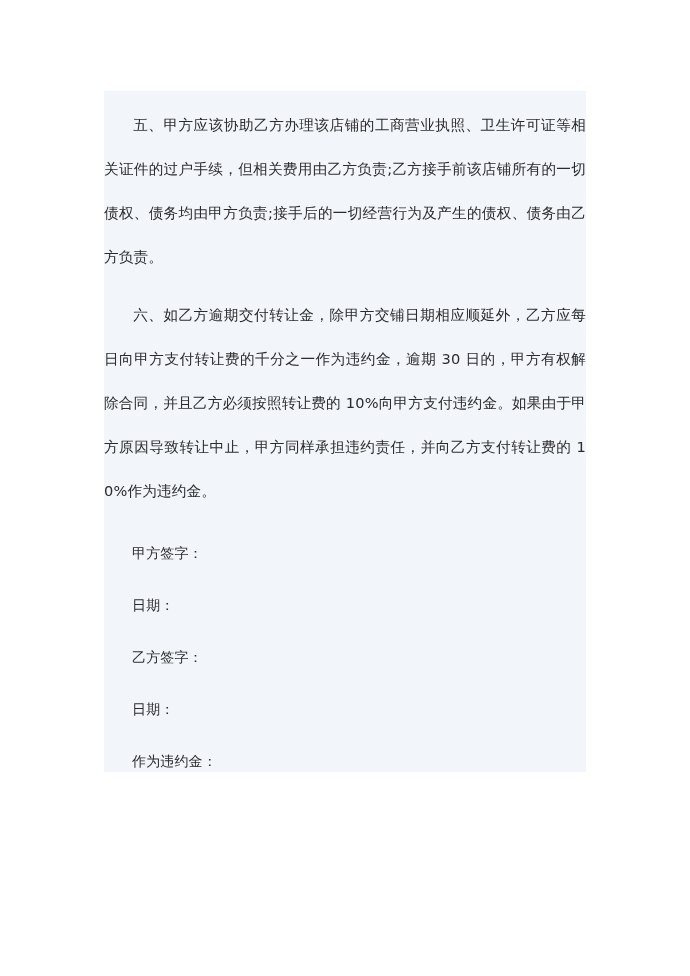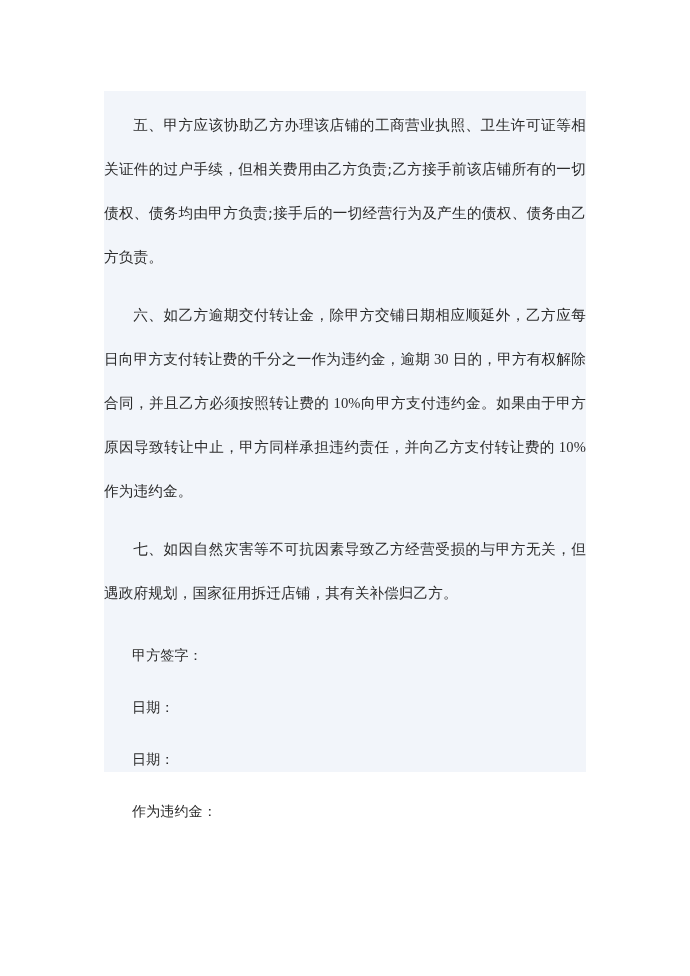--- a/index.html
+++ b/index.html
@@ -51,21 +51,20 @@
     letter-spacing: 0.15px;
     word-break: break-all;
   }
 
   p.para.first {
     padding-top: 12px;
   }
 
   p.para.gap {
     padding-top: 14px;
-    font-family: Liberation Serif, serif;
   }
 
   p.sig {
     margin: 0;
     padding: 0;
     color: #2b2b2b;
     font-size: 14px;
     line-height: 52px;
     text-indent: 2em;
     letter-spacing: 0.15px;
@@ -81,27 +80,27 @@
 
 <div class="page">
 
   <div class="content-block">
     <div class="doc-body">
 
       <p class="para first">五、甲方应该协助乙方办理该店铺的工商营业执照、卫生许可证等相关证件的过户手续，但相关费用由乙方负责;乙方接手前该店铺所有的一切债权、债务均由甲方负责;接手后的一切经营行为及产生的债权、债务由乙方负责。</p>
 
       <p class="para gap">六、如乙方逾期交付转让金，除甲方交铺日期相应顺延外，乙方应每日向甲方支付转让费的千分之一作为违约金，逾期 30 日的，甲方有权解除合同，并且乙方必须按照转让费的 10%向甲方支付违约金。如果由于甲方原因导致转让中止，甲方同样承担违约责任，并向乙方支付转让费的 10%作为违约金。</p>
 
-      <p class="para gap">七、如因自然灾害等不可抗因素导致乙方经营受损的与甲方无关，但遇政府规划，国家征用拆迁店铺，其有关补偿归乙方。</p>
 
 
       <p class="sig sig-first">甲方签字：</p>
 
       <p class="sig">日期：</p>
 
+      <p class="sig">乙方签字：</p>
 
       <p class="sig">日期：</p>
 
       <p class="sig">作为违约金：</p>
 
     </div>
   </div>
 
 </div>
 

